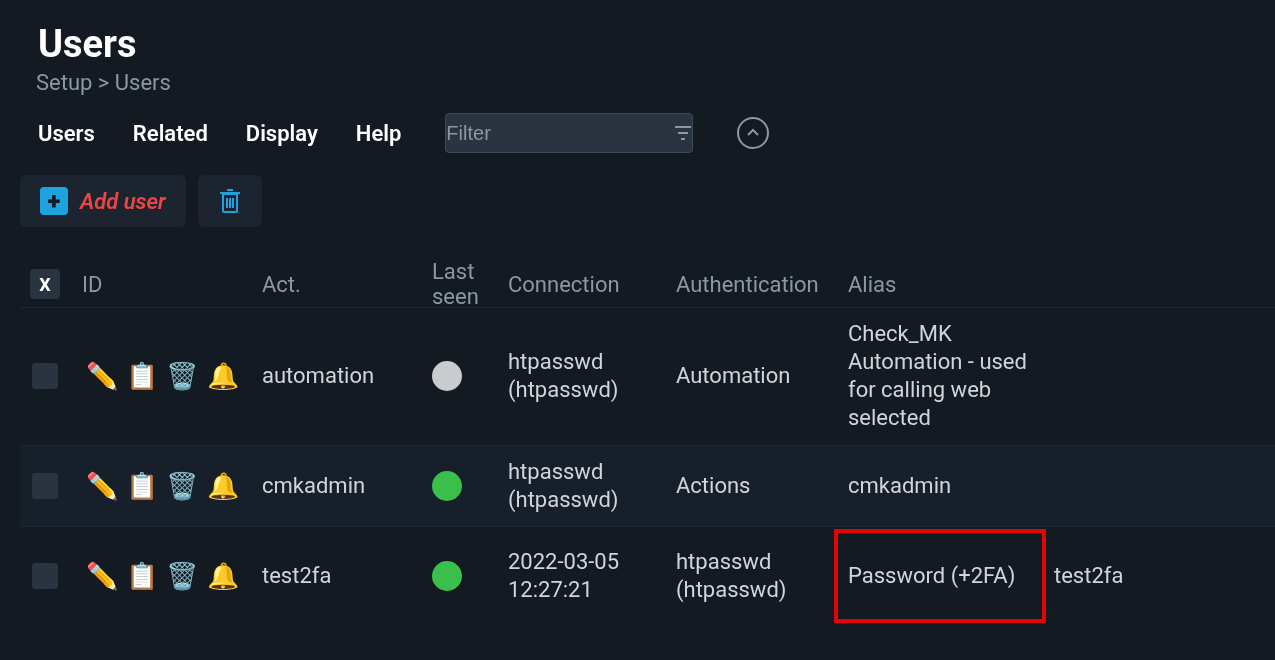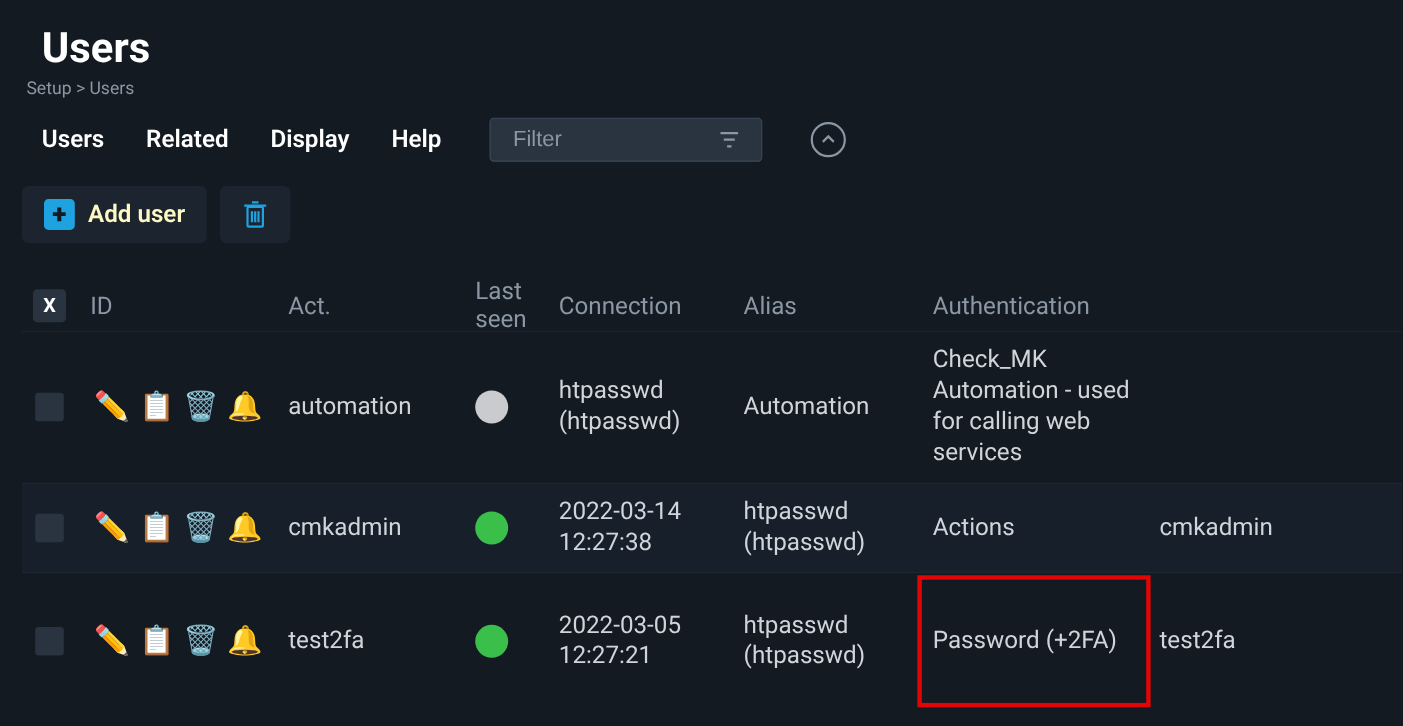--- a/index.html
+++ b/index.html
@@ -11,23 +11,23 @@
     height: 660px;
     overflow: hidden;
   }
   .page-title {
     font-size: 38px;
     font-weight: 700;
     color: #ffffff;
     padding: 22px 0 0 38px;
   }
   .breadcrumb {
-    font-size: 16px;
+    font-size: 22px;
     color: #8b97a4;
-    padding: 4px 0 18px 24px;
+    padding: 4px 0 18px 36px;
   }
   .menubar {
     display: flex;
     align-items: center;
     gap: 38px;
     padding: 0 0 0 38px;
     margin-bottom: 22px;
   }
   .menu-item {
     font-size: 22px;
@@ -37,21 +37,21 @@
   }
   .filter-box {
     display: flex;
     align-items: center;
     justify-content: space-between;
     background: #2a3440;
     border: 1px solid #3d4a5a;
     border-radius: 4px;
     height: 40px;
     width: 248px;
-    padding: 0 20px;
+    padding: 0 0;
     margin-left: 6px;
   }
   .filter-box input {
     background: transparent;
     border: none;
     outline: none;
     color: #8b97a4;
     font-size: 20px;
     width: 100%;
   }
@@ -78,21 +78,22 @@
     align-items: center;
     gap: 12px;
     background: #1c252f;
     border-radius: 6px;
     padding: 12px 20px;
     cursor: pointer;
   }
   .action-btn-label {
     font-size: 22px;
     font-weight: 600;
-    color: #fef9c3;
+    color: #ef4444;
+    font-style: italic;
   }
   .plus-icon {
     width: 28px; height: 28px;
     background: #1fa2e0;
     border-radius: 4px;
     display: flex; align-items: center; justify-content: center;
     color: #131a22;
     font-size: 24px;
     font-weight: 900;
     line-height: 1;
@@ -154,21 +155,21 @@
     width: 30px; height: 30px;
     border-radius: 50%;
   }
   .dot.gray { background: #c9cbce; }
   .dot.green { background: #3bbf4b; }
   .cell { padding-right: 8px; line-height: 1.28; }
   .auth-highlight {
     border: 4px solid #e30505;
     padding: 6px 10px;
     margin: -10px 0 -10px -14px;
-    height: 120px;
+    height: 94px;
     display: flex;
     align-items: center;
   }
 </style>
 </head>
 <body>
 
 <h1 class="page-title">Users</h1>
 <div class="breadcrumb">Setup &gt; Users</div>
 
@@ -215,57 +216,56 @@
 
 <div class="table">
   <div class="thead">
     <div class="th-select">
       <div class="select-all">X</div>
     </div>
     <div>ID</div>
     <div>Act.</div>
     <div>Last seen</div>
     <div>Connection</div>
+    <div>Authentication</div>
     <div>Alias</div>
-    <div>Authentication</div>
   </div>
   <div id="tbody">
       <div class="trow">
         <div>
           <div class="checkbox"></div>
         </div>
         <div class="actions-cell">
           <span class="row-icon">✏️</span>
           <span class="row-icon">📋</span>
           <span class="row-icon">🗑️</span>
           <span class="row-icon">🔔</span>
         </div>
         <div class="cell">automation</div>
         <div>
           <div class="dot gray"></div>
         </div>
         <div class="cell">htpasswd (htpasswd)</div>
         <div class="cell">Automation</div>
-        <div class="cell">Check_MK Automation - used for calling web services</div>
+        <div class="cell">Check_MK Automation - used for calling web selected</div>
       </div>
       <div class="trow alt">
         <div>
           <div class="checkbox"></div>
         </div>
         <div class="actions-cell">
           <span class="row-icon">✏️</span>
           <span class="row-icon">📋</span>
           <span class="row-icon">🗑️</span>
           <span class="row-icon">🔔</span>
         </div>
         <div class="cell">cmkadmin</div>
         <div>
           <div class="dot green"></div>
         </div>
-        <div class="cell">2022-03-14 12:27:38</div>
         <div class="cell">htpasswd (htpasswd)</div>
         <div class="cell">Actions</div>
         <div class="cell">cmkadmin</div>
       </div>
       <div class="trow">
         <div>
           <div class="checkbox"></div>
         </div>
         <div class="actions-cell">
           <span class="row-icon">✏️</span>

